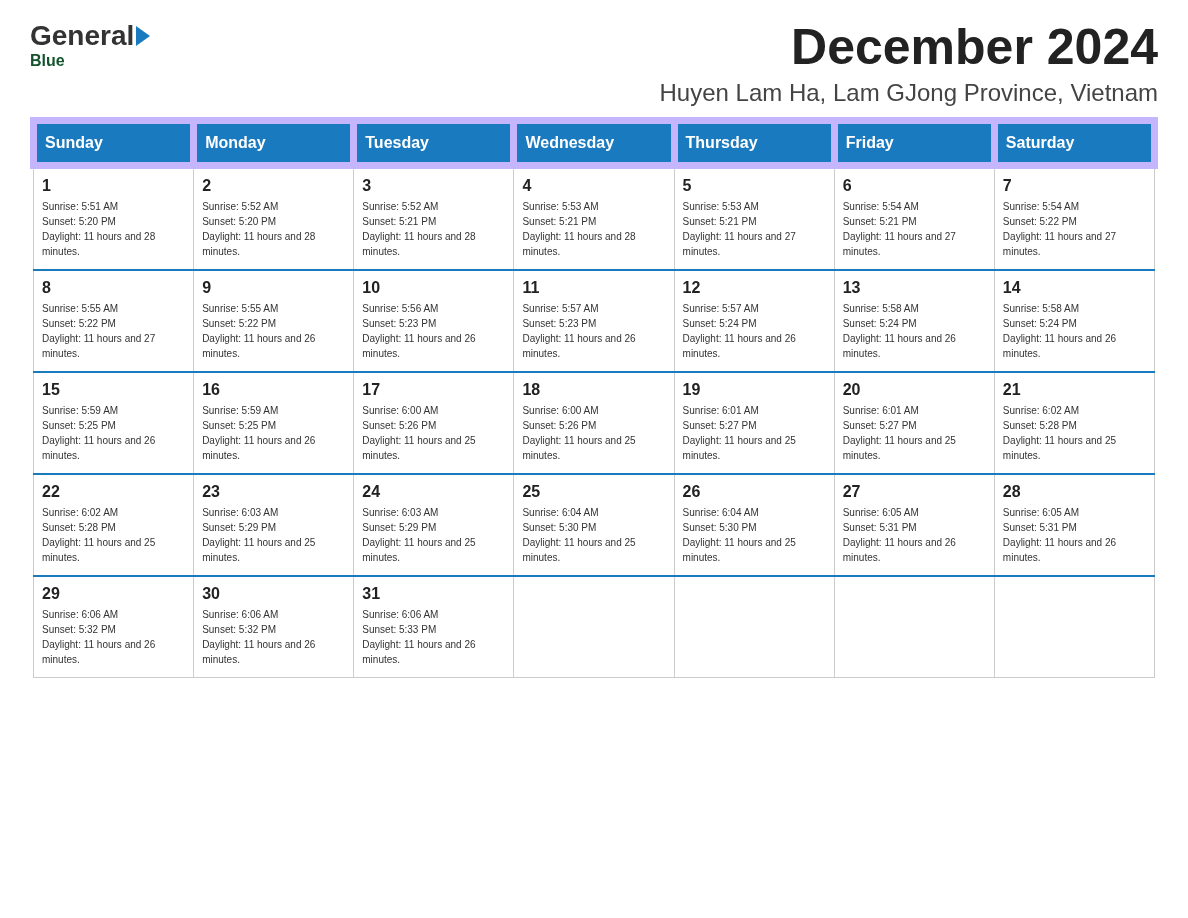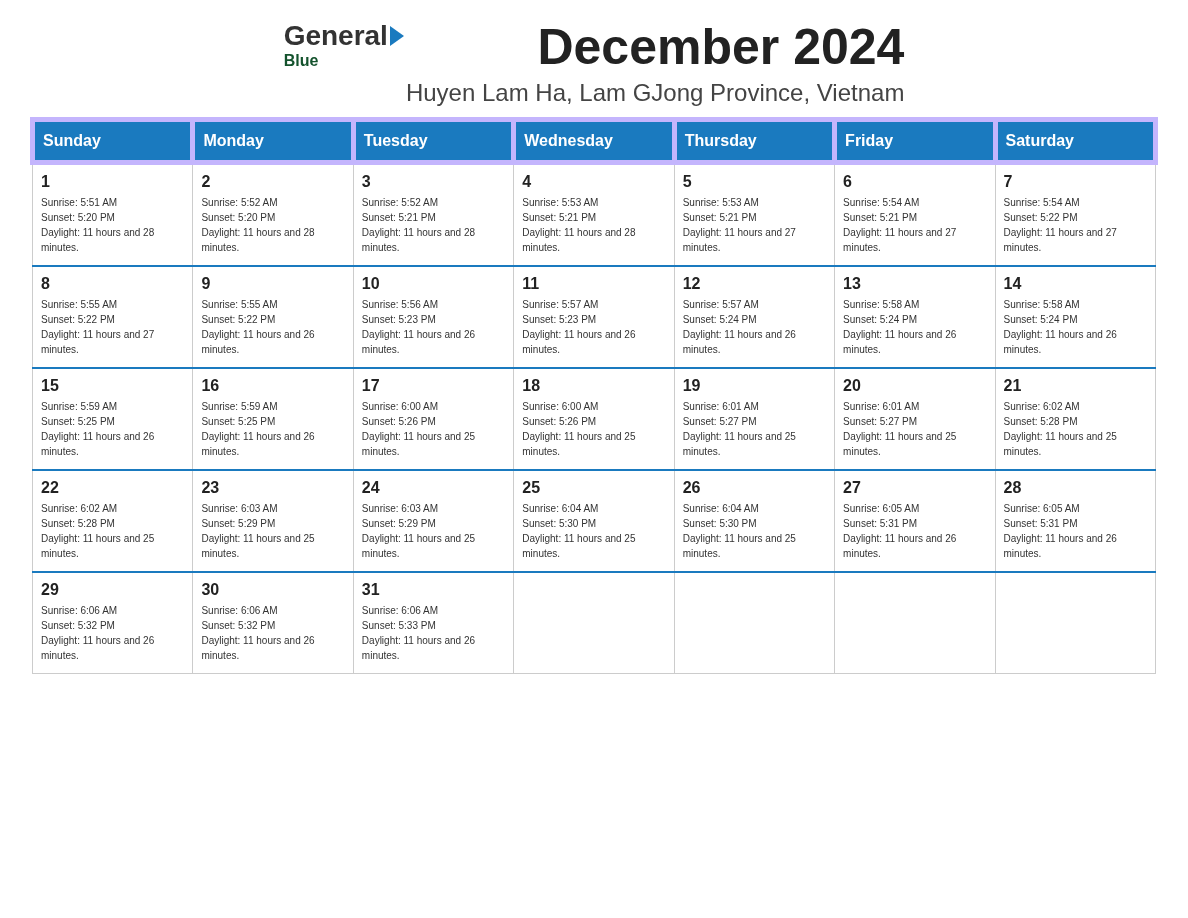--- a/index.html
+++ b/index.html
@@ -5,21 +5,21 @@
     * { box-sizing: border-box; margin: 0; padding: 0; }
     body {
       font-family: Arial, sans-serif;
       background: #fff;
       padding: 20px 30px;
       width: 1188px;
       min-height: 918px;
     }
     .header {
       display: flex;
-      justify-content: center;
+      justify-content: space-between;
       align-items: flex-start;
       margin-bottom: 10px;
     }
     .logo {
       display: flex;
       flex-direction: column;
       align-items: flex-start;
     }
     .logo-text {
       font-size: 28px;
@@ -58,21 +58,21 @@
       border-collapse: collapse;
       margin-top: 10px;
     }
     .calendar th {
       background-color: #1a7abf;
       color: #fff;
       padding: 10px 8px;
       text-align: left;
       font-size: 16px;
       font-weight: bold;
-      border: 5px solid #c4b5fd;
+      border: 7px solid #c4b5fd;
     }
     .calendar td {
       vertical-align: top;
       padding: 8px 8px 10px 8px;
       border: 1px solid #ccc;
       border-top: 2px solid #1a7abf;
       font-size: 13px;
       color: #333;
       width: 14.28%;
       min-height: 100px;

